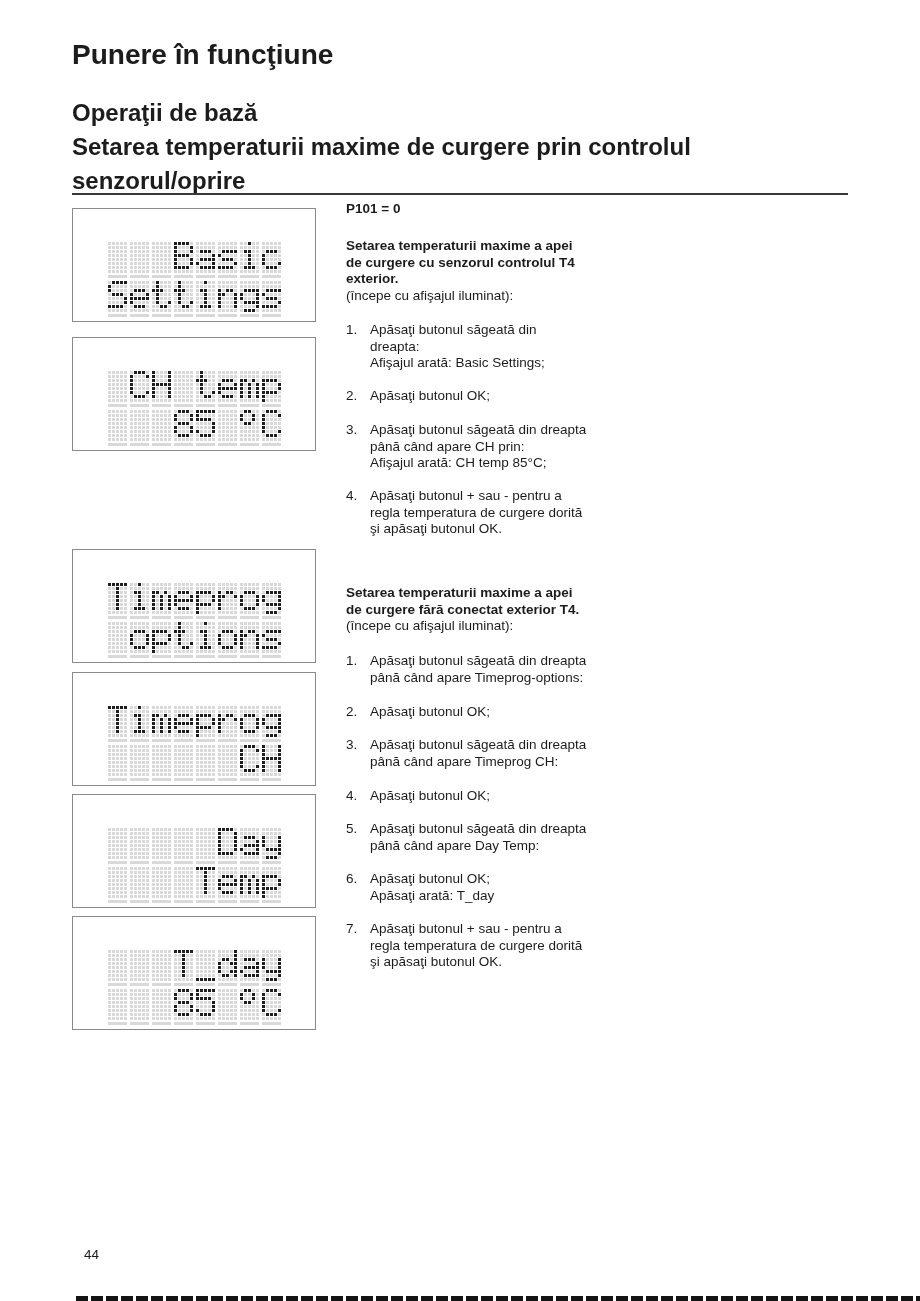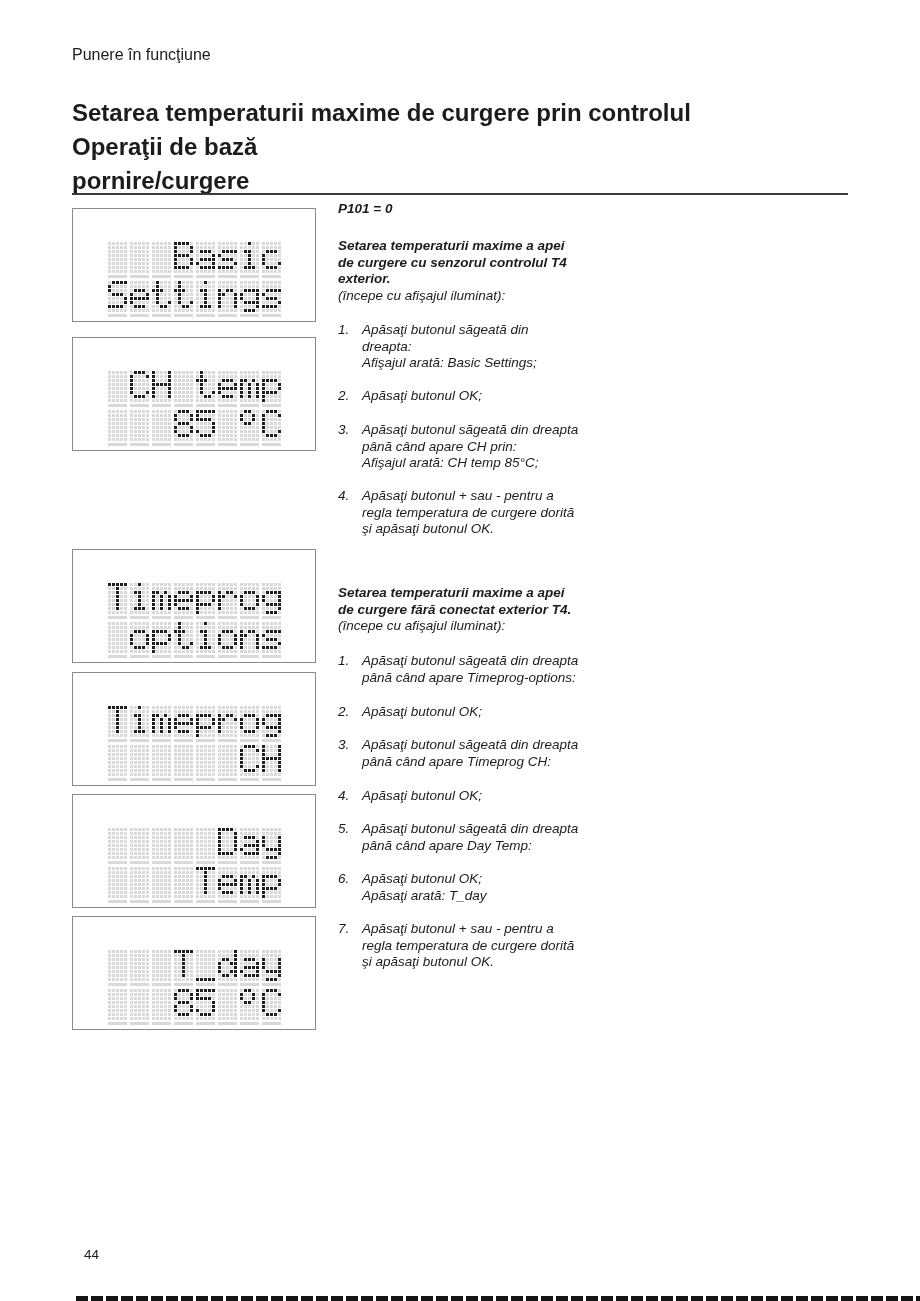--- a/index.html
+++ b/index.html
@@ -2,21 +2,21 @@
 <html><head>
 <meta charset="utf-8">
 <style>
   html,body{margin:0;padding:0;background:#ffffff;}
   .page{
     position:relative;width:920px;height:1301px;background:#ffffff;
     font-family:"Liberation Sans",sans-serif;color:#1c1c1c;overflow:hidden;
   }
   .page-title{
     position:absolute;left:72px;top:40px;
-    font-size:16px;font-weight:normal;line-height:30px;white-space:nowrap;
+    font-size:28px;font-weight:bold;line-height:30px;white-space:nowrap;
   }
   .section-heading{
     position:absolute;left:72px;top:96px;
     font-size:24px;font-weight:bold;line-height:34px;white-space:nowrap;
   }
   .divider{
     position:absolute;left:72px;top:193px;width:776px;height:2px;background:#3a3a3a;
   }
   
   .lcd{
@@ -29,42 +29,42 @@
   .lcd-cell{width:19px;}
   .dots{
     display:grid;grid-template-columns:repeat(5,3px);grid-auto-rows:3px;gap:1px;
     width:19px;height:31px;
   }
   .dot{background:#d9d9d9;}
   .dot.on{background:#1e1e1e;}
   .ubar{margin-top:2px;height:3px;width:19px;background:#d9d9d9;}
   
   .instr-col{position:absolute;left:338px;top:0;width:280px;}
-  .iblock{position:absolute;left:0;width:280px;font-size:13.5px;line-height:16.5px;font-style:italic;}
+  .iblock{position:absolute;left:8px;width:280px;font-size:13.5px;line-height:16.5px;}
   .iblock .b{font-weight:bold;}
   .step{display:flex;}
   .step .num{flex:0 0 24px;width:24px;}
   .step .body{flex:1;}
   .page-number{position:absolute;left:84px;top:1247px;font-size:13.5px;line-height:16px;}
   .bottom-bar{
     position:absolute;left:76px;right:0;bottom:0;height:5px;
     background:repeating-linear-gradient(90deg,#141414 0 12px,#ffffff 12px 15px);
   }
 </style>
 </head>
 <body>
 
 <div class="page">
 
   <div class="page-title">Punere în funcţiune</div>
 
   <div class="section-heading">
+    <div>Operaţii de bază</div>
     <div>Setarea temperaturii maxime de curgere prin controlul</div>
-    <div>Operaţii de bază</div>
-    <div>pornire/curgere</div>
+    <div>senzorul/oprire</div>
   </div>
 
   <div class="divider"></div>
 
   <div id="lcd-mount">
       <div class="lcd" style="top: 208px;">
         <div class="lcd-line">
           <div class="lcd-cell">
             <div class="dots">
               <div class="dot"></div>

